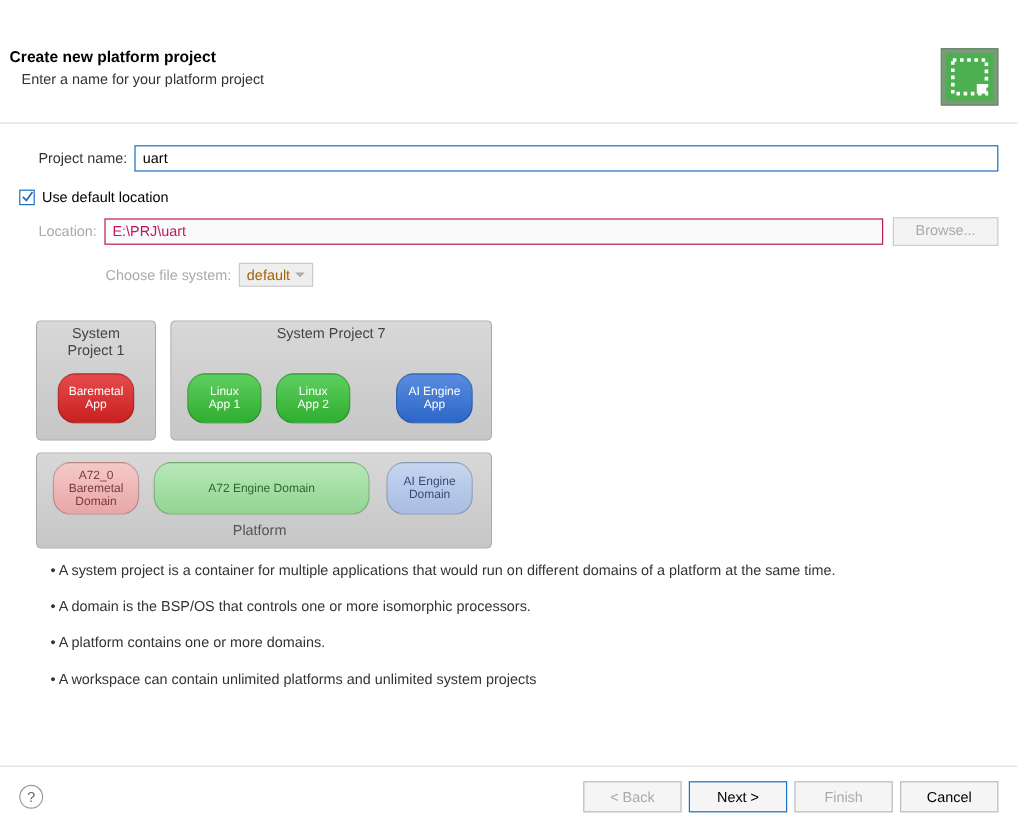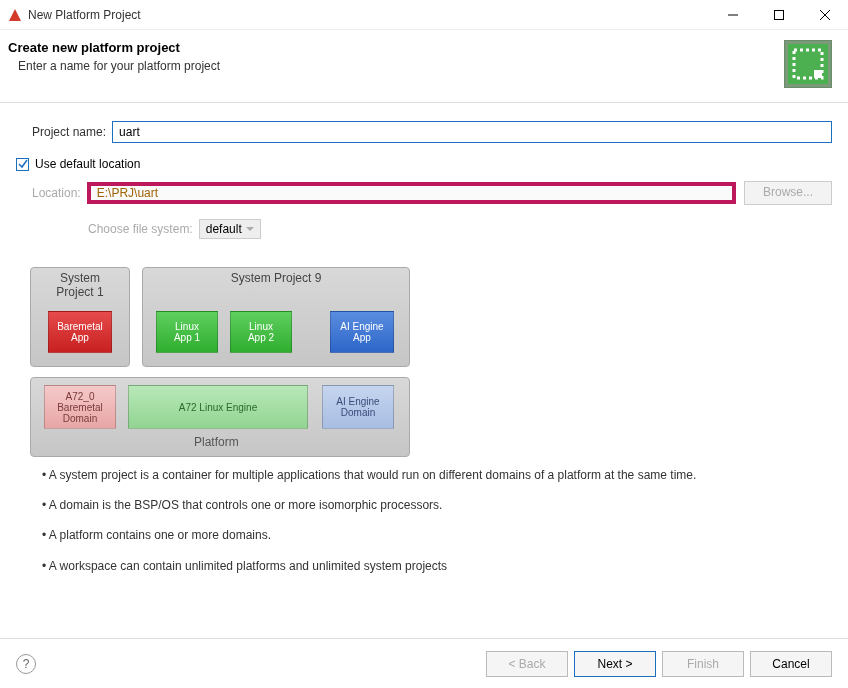--- a/index.html
+++ b/index.html
@@ -17,39 +17,39 @@
     .header-title { font-weight: bold; font-size: 13px; color: #000; margin-bottom: 4px; }
     .header-sub { font-size: 12px; color: #333; padding-left: 10px; }
     .header-icon { width: 48px; height: 48px; background: #7a9a7a; display: flex; align-items: center; justify-content: center; border: 1px solid #6a8a6a; }
 
     
     .form { padding: 18px 16px 6px 16px; }
     .row { display: flex; align-items: center; margin-bottom: 14px; }
     .label { font-size: 12px; color: #333; margin-right: 6px; white-space: nowrap; margin-left: 16px; }
     .label.disabled { color: #aaa; }
     .textbox { flex: 1; border: 1px solid #1a6fbf; padding: 3px 6px; font-size: 12px; height: 22px; outline: none; }
-    .textbox.disabled { border: 4px solid #be185d; background: #fafafa; color: #a16207; }
+    .textbox.disabled { border: 1px solid #be185d; background: #fafafa; color: #be185d; }
     .checkbox-row { display: flex; align-items: center; margin-bottom: 10px; }
     .checkbox { width: 13px; height: 13px; border: 1px solid #1a6fbf; margin-right: 6px; display: flex; align-items: center; justify-content: center; }
     .btn { padding: 3px 18px; border: 1px solid #ccc; background: #f7f7f7; font-size: 12px; margin-left: 8px; height: 24px; min-width: 80px; text-align:left; }
     .btn.disabled { color: #aaa; background: #f3f3f3; }
-    .select { border: 1px solid #ccc; background: #eee; padding: 2px 18px 2px 6px; color: #000000; position: relative; font-size: 12px; }
+    .select { border: 1px solid #ccc; background: #eee; padding: 2px 18px 2px 6px; color: #a16207; position: relative; font-size: 12px; }
     .select::after { content:""; position:absolute; right:6px; top:50%; width:0;height:0;border-left:4px solid transparent;border-right:4px solid transparent;border-top:4px solid #aaa; transform:translateY(-50%); }
     .fs-row { display: flex; align-items: center; margin-left: 56px; margin-bottom: 10px; }
 
     
     .content { display: flex; padding: 12px 16px 0 30px; flex-direction: column; }
     .diagram { width: 400px; height: 200px; position: relative; flex-shrink: 0; }
     .desc { flex: 1; padding-left: 12px; }
     .desc p { font-size: 12px; color: #333; margin-bottom: 14px; line-height: 1.35; }
 
     
     .panel { position: absolute; background: linear-gradient(#d8d8d8,#c6c6c6); border: 1px solid #aaa; border-radius: 4px; display:flex; flex-direction:column; align-items:center;}
     .panel-title { font-size: 12px; color: #444; margin-top: 3px; }
-    .chip { position: absolute; border-radius: 0; display:flex; align-items:center; justify-content:center; font-size:10px; color:#fff; text-align:center; line-height:1.1; padding: 2px; border:1px solid rgba(0,0,0,0.2); }
+    .chip { position: absolute; border-radius: 15px; display:flex; align-items:center; justify-content:center; font-size:10px; color:#fff; text-align:center; line-height:1.1; padding: 2px; border:1px solid rgba(0,0,0,0.2); }
     .chip.red { background: linear-gradient(#e64b4b,#c82020); }
     .chip.green { background: linear-gradient(#5fcf5f,#2fae2f); }
     .chip.blue { background: linear-gradient(#5a8de0,#2c66c8); }
     .chip.pink { background: linear-gradient(#f5c9c9,#e8a6a6); color:#7a3a3a; }
     .chip.lgreen { background: linear-gradient(#b8e8b8,#92d492); color:#2a6a2a; }
     .chip.lblue { background: linear-gradient(#c6d5ef,#a8bde2); color:#3a4a7a; }
     .plat-label { position:absolute; font-size:12px; color:#555; }
 
     
     .footer { position: absolute; bottom: 0; left:0; right:0; height: 50px; border-top: 1px solid #ddd; display:flex; align-items:center; padding: 0 16px; }
@@ -60,44 +60,20 @@
     .fbtn.disabled { color:#aaa; }
 
     .page { position: relative; width: 848px; height: 688px; }
     .main-area { position:absolute; top:30px; left:0; right:0; bottom:50px; overflow:hidden; }
   </style>
 </head>
 <body>
 
 <div class="page">
 
-  <div class="titlebar">
-    <span class="appicon">
-      <svg width="14" height="14" viewBox="0 0 14 14">
-          <path d="M1 13 L7 1 L13 13 Z" fill="#d43a2a"></path>
-        </svg>
-    </span>
-    <span class="title">New Platform Project</span>
-    <div class="winbtn">
-      <svg width="10" height="10">
-          <line x1="0" y1="5" x2="10" y2="5" stroke="#000"></line>
-        </svg>
-    </div>
-    <div class="winbtn">
-      <svg width="10" height="10">
-          <rect x="0.5" y="0.5" width="9" height="9" fill="none" stroke="#000"></rect>
-        </svg>
-    </div>
-    <div class="winbtn">
-      <svg width="10" height="10">
-          <line x1="0" y1="0" x2="10" y2="10" stroke="#000"></line>
-          <line x1="10" y1="0" x2="0" y2="10" stroke="#000"></line>
-        </svg>
-    </div>
-  </div>
 
   <div class="main-area">
 
     <div class="header">
       <div class="header-text">
         <div class="header-title">Create new platform project</div>
         <div class="header-sub">Enter a name for your platform project</div>
       </div>
       <div class="header-icon">
         <svg width="40" height="40" viewBox="0 0 40 40">
@@ -142,21 +118,21 @@
         <div class="panel" style="left:0; top:0; width:100px; height:100px;">
           <div class="panel-title" style="white-space:pre; text-align:center;">System
 Project 1</div>
         </div>
         <div class="chip red" style="left:18px; top:44px; width:64px; height:42px;">
             <span style="white-space:pre;">Baremetal
 App</span>
           </div>
 
         <div class="panel" style="left:112px; top:0; width:268px; height:100px;">
-          <div class="panel-title">System Project 9</div>
+          <div class="panel-title">System Project 7</div>
         </div>
         <div class="chip green" style="left:126px; top:44px; width:62px; height:42px;">
             <span style="white-space:pre;">Linux
 App 1</span>
           </div>
         <div class="chip green" style="left:200px; top:44px; width:62px; height:42px;">
             <span style="white-space:pre;">Linux
 App 2</span>
           </div>
         <div class="chip blue" style="left:300px; top:44px; width:64px; height:42px;">
@@ -164,21 +140,21 @@
 App</span>
           </div>
 
         <div class="panel" style="left:0; top:110px; width:380px; height:80px;"></div>
         <div class="chip pink" style="left:14px; top:118px; width:72px; height:44px;">
             <span style="white-space:pre;">A72_0
 Baremetal
 Domain</span>
           </div>
         <div class="chip lgreen" style="left:98px; top:118px; width:180px; height:44px;">
-            <span>A72 Linux Engine</span>
+            <span>A72 Engine Domain</span>
           </div>
         <div class="chip lblue" style="left:292px; top:118px; width:72px; height:44px;">
             <span style="white-space:pre;">AI Engine
 Domain</span>
           </div>
         <div class="plat-label" style="left:164px; top:168px;">Platform</div>
       </div>
 
       <div class="desc">
         <p>• A system project is a container for multiple applications that would run on different domains of a platform at the same time.</p>

